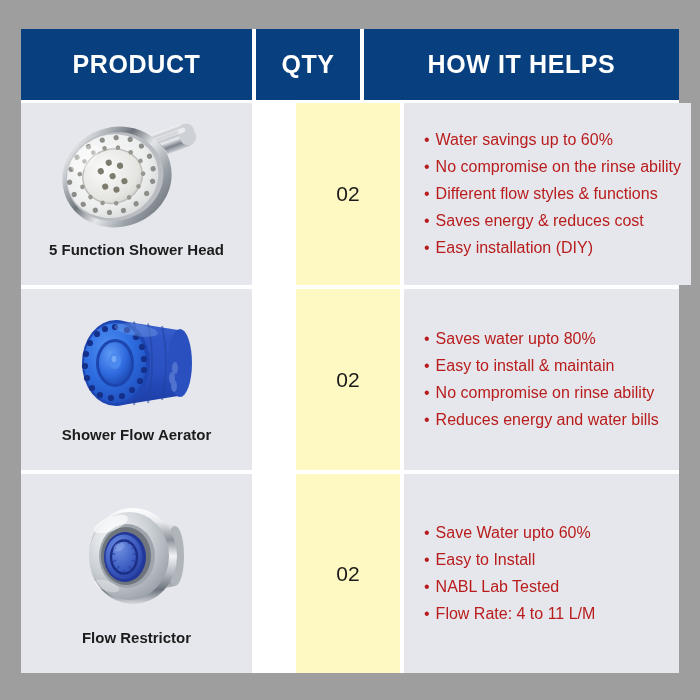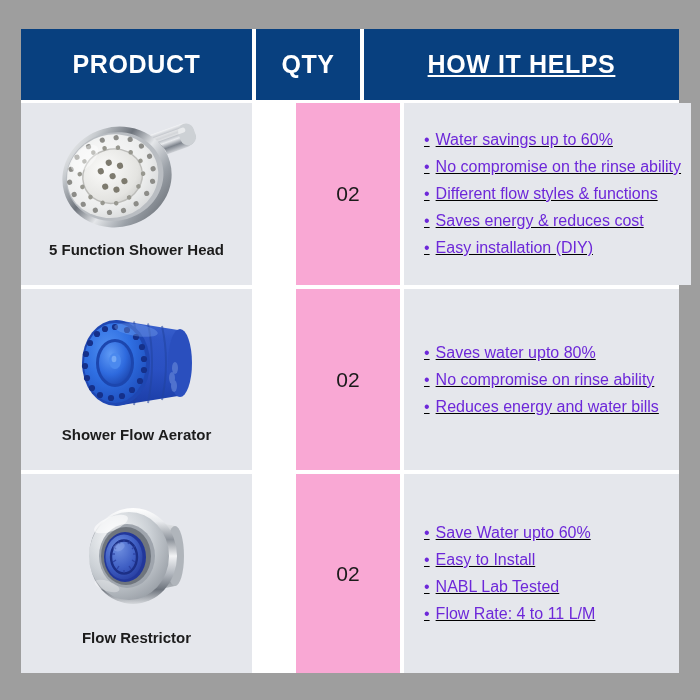--- a/index.html
+++ b/index.html
@@ -48,38 +48,38 @@
     display: flex;
     align-items: center;
     justify-content: center;
     font-size: 25px;
     font-weight: bold;
     letter-spacing: 0.6px;
     box-sizing: border-box;
   }
   .col-product { flex: 0 0 231px; }
   .col-qty     { flex: 0 0 104px; margin-left: 4px; }
-  .col-helps   { flex: 1 1 auto;  margin-left: 4px; text-decoration: underline; }
+  .col-helps   { flex: 1 1 auto;  margin-left: 4px; }
 
   
   .body-row {
     display: flex;
     margin-bottom: 4px;
   }
   .body-row:last-child { margin-bottom: 0; }
   .row-1 { height: 182px; flex: 0 0 182px; }
   .row-2 { height: 181px; flex: 0 0 181px; }
   .row-3 { height: 199px; flex: 0 0 199px; }
 
   .cell {
     box-sizing: border-box;
     background: #e5e7ec;
   }
   .cell.qty {
-    background: #f9a8d4;
+    background: #fef9c3;
     display: flex;
     align-items: center;
     justify-content: center;
     font-size: 21px;
     color: #1a1a1a;
     margin-left: 44px;
   }
 
   
   .cell.product {
@@ -108,21 +108,21 @@
 
   
   .cell.helps {
     display: flex;
     flex-direction: column;
     justify-content: center;
     padding: 4px 10px 4px 20px;
   }
   .bullet {
     font-size: 16px;
-    color: #6d28d9;
+    color: #b91c1c;
     line-height: 1.0;
     padding: 5.5px 0;
     white-space: pre;
   }
   .bullet .dot { margin-right: 6px; }
 
   
   svg.art { display: block; }
 </style>
 </head>
@@ -325,20 +325,21 @@
             <ellipse cx="62" cy="24" rx="22" ry="6" fill="#7fa9f2" opacity="0.35" transform="rotate(9 62 24)"></ellipse>
           </svg>
         </div>
         <div class="prod-label">Shower Flow Aerator</div>
       </div>
 
       <div class="cell qty col-qty">02</div>
 
       <div class="cell helps col-helps">
         <div class="bullet"><span class="dot">•</span><span>Saves water upto 80%</span></div>
+        <div class="bullet"><span class="dot">•</span><span>Easy to install &amp; maintain</span></div>
         <div class="bullet"><span class="dot">•</span><span>No compromise on rinse ability</span></div>
         <div class="bullet"><span class="dot">•</span><span>Reduces energy and water bills</span></div>
       </div>
     </div>
 
     <div class="body-row row-3">
 
       <div class="cell product col-product">
         <div class="prod-img">
           <svg class="art" width="132" height="108" viewBox="0 0 132 108" aria-hidden="true">

